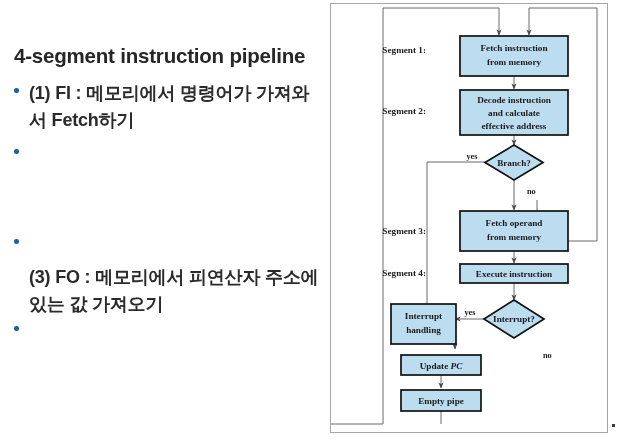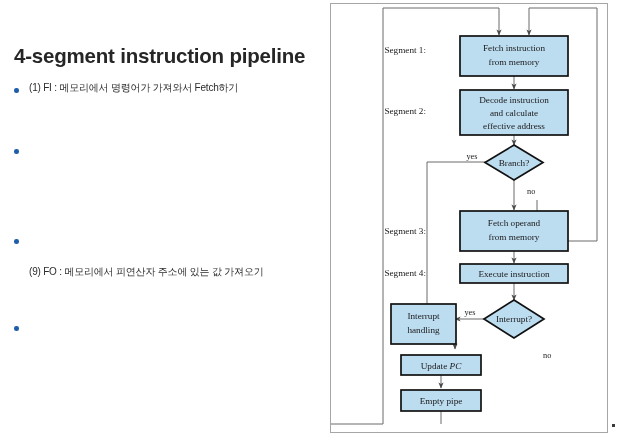--- a/index.html
+++ b/index.html
@@ -39,22 +39,22 @@
   }
   .bullet-dot {
     position: absolute;
     width: 4.5px;
     height: 4.5px;
     border-radius: 50%;
     background: #1f5fa9;
   }
   .body-text {
     position: absolute;
-    font-size: 10px;
-    font-weight: normal;
+    font-size: 18px;
+    font-weight: bold;
     color: #2b2b2b;
     line-height: 1.52;
     letter-spacing: -0.2px;
   }
   #para1 { left: 29px; top: 44px;  width: 292px; }
   #para2 { left: 29px; top: 120px; width: 292px; }
   #para3 { left: 29px; top: 228px; width: 292px; }
   #para4 { left: 29px; top: 308px; width: 292px; }
 
   #dot1 { left: 14px; top: 52px; }
@@ -75,20 +75,21 @@
   
   #diagram-frame {
     position: absolute;
     left: 330px;
     top: 3px;
     width: 276px;
     height: 428px;
     border: 1px solid #a6a6a6;
     background: #ffffff;
     overflow: hidden;
+    font-weight: bold;
   }
   #diagram-svg {
     position: absolute;
     left: 0; top: 0;
   }
   .fc-box-text {
     font-family: "Liberation Serif", serif;
     font-size: 9.2px;
     fill: #1a1a1a;
   }
@@ -125,21 +126,21 @@
   <div id="left-col">
 
     <div id="slide-title">4-segment instruction pipeline</div>
 
     <span class="bullet-dot" id="dot1"></span>
     <div class="body-text" id="para1">(1) FI : 메모리에서 명령어가 가져와서 Fetch하기</div>
 
     <span class="bullet-dot" id="dot2"></span>
 
     <span class="bullet-dot" id="dot3"></span>
-    <div class="body-text" id="para3">(9) FO : 메모리에서 피연산자 주소에 있는 값 가져오기</div>
+    <div class="body-text" id="para3">(3) FO : 메모리에서 피연산자 주소에 있는 값 가져오기</div>
 
     <span class="bullet-dot" id="dot4"></span>
 
     <div id="page-number">27</div>
   </div>
 
   <div id="diagram-frame">
     <svg id="diagram-svg" width="274" height="426" viewBox="0 0 274 426">
       <defs>
         <marker id="arrow" markerWidth="7" markerHeight="7" refX="5.6" refY="3" orient="auto" markerUnits="userSpaceOnUse">

